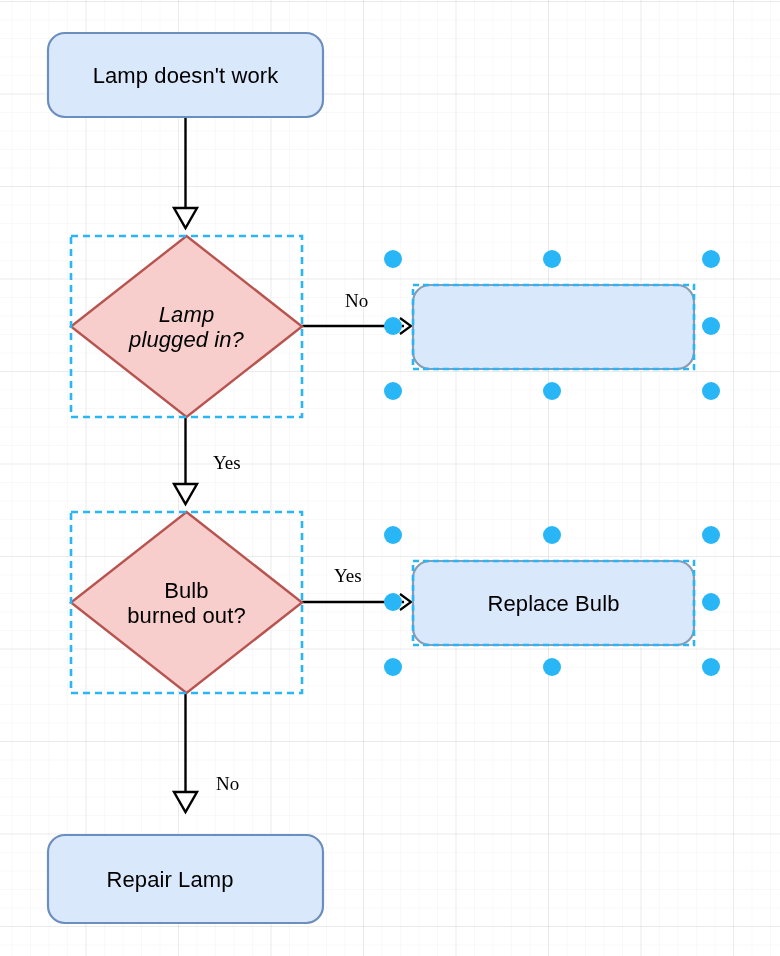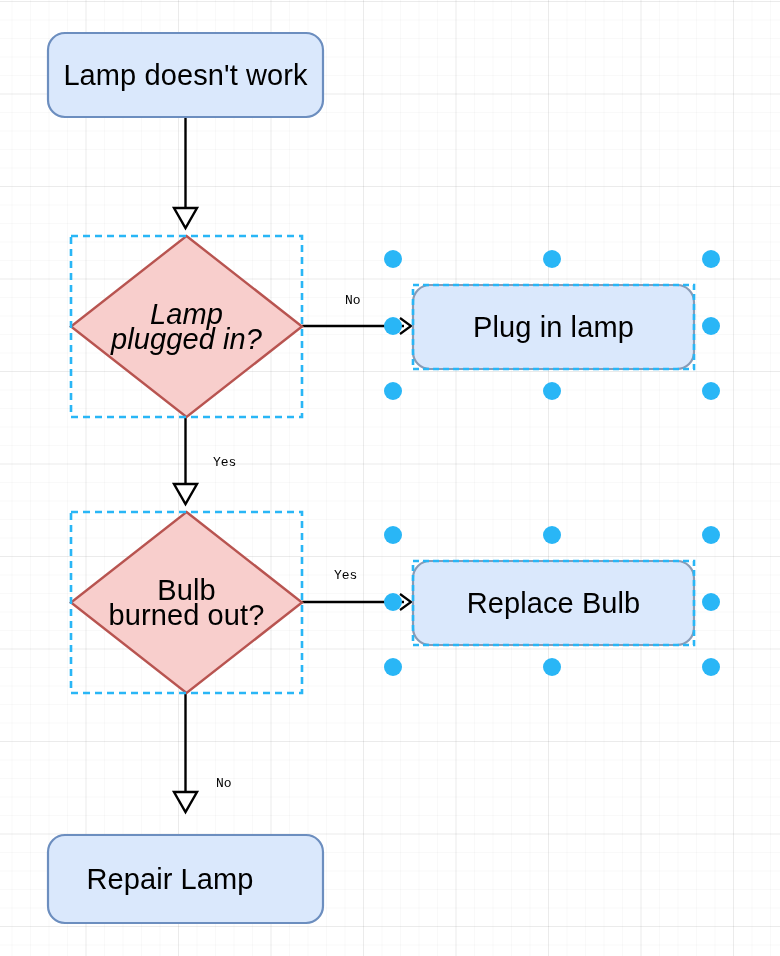--- a/index.html
+++ b/index.html
@@ -31,31 +31,31 @@
     height: 956px;
   }
   .node-label {
     position: absolute;
     display: flex;
     align-items: center;
     justify-content: center;
     text-align: center;
     color: #000000;
     font-family: "Liberation Sans", sans-serif;
-    font-size: 29px;
+    font-size: 22px;
     line-height: 25px;
     letter-spacing: 0.1px;
     white-space: pre-line;
     pointer-events: none;
   }
   .edge-label {
     position: absolute;
     color: #000000;
-    font-family: Liberation Mono, monospace;
-    font-size: 13px;
+    font-family: Liberation Serif, serif;
+    font-size: 19px;
     line-height: 22px;
     white-space: nowrap;
   }
 </style>
 </head>
 <body>
 
 <div id="canvas">
 
   <svg id="svg-layer" viewBox="0 0 780 956" xmlns="http://www.w3.org/2000/svg">
@@ -122,21 +122,20 @@
       <circle cx="552" cy="667" r="9" fill="#29b6f6"></circle>
       <circle cx="711" cy="667" r="9" fill="#29b6f6"></circle>
     </g>
   </svg>
 
   <div class="node-label" style="left:48px; top:33px; width:275px; height:84px;">Lamp doesn't work</div>
 
   <div class="node-label" style="left:71px; top:236px; width:231px; height:181px;font-style:italic;">Lamp
 plugged in?</div>
 
-  <div class="node-label" style="left:413px; top:285px; width:281px; height:84px;">Plug in lamp</div>
 
   <div class="node-label" style="left:413px; top:561px; width:281px; height:84px;">Replace Bulb</div>
 
   <div class="node-label" style="left:71px; top:512px; width:231px; height:181px;">Bulb
 burned out?</div>
 
   <div class="node-label" style="left:48px; top:835px; width:244px; height:88px;">Repair Lamp</div>
 
   <div class="edge-label" style="left:345px; top:290px;">No</div>
 

